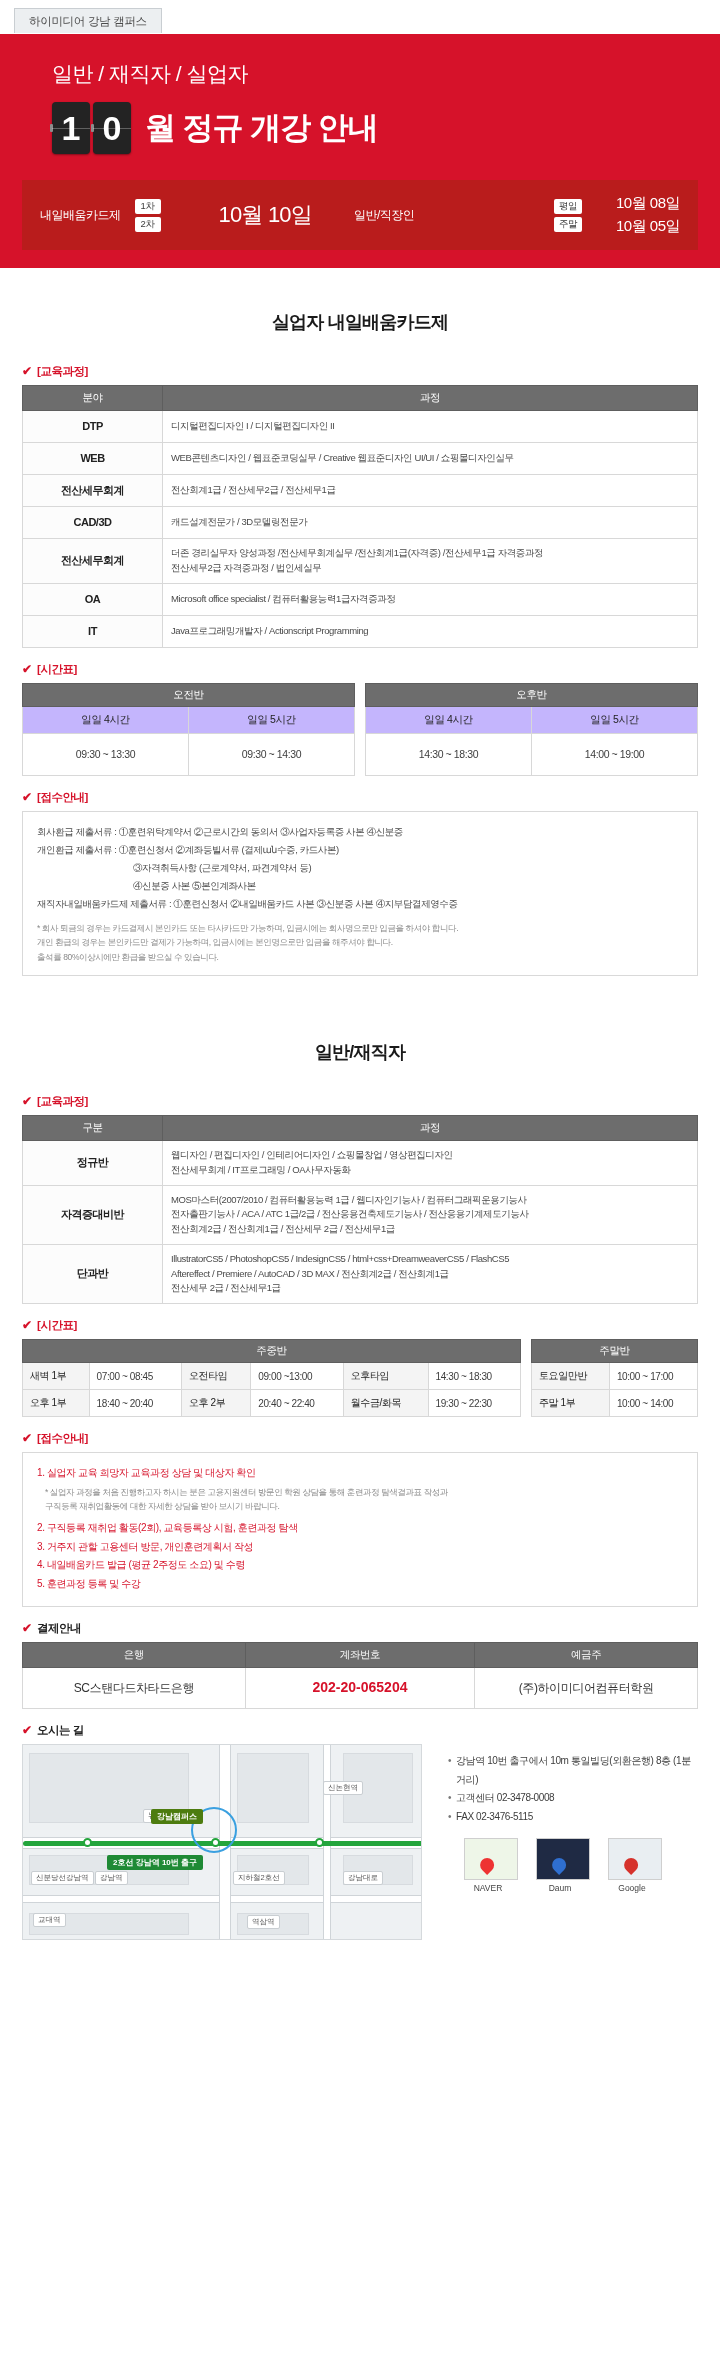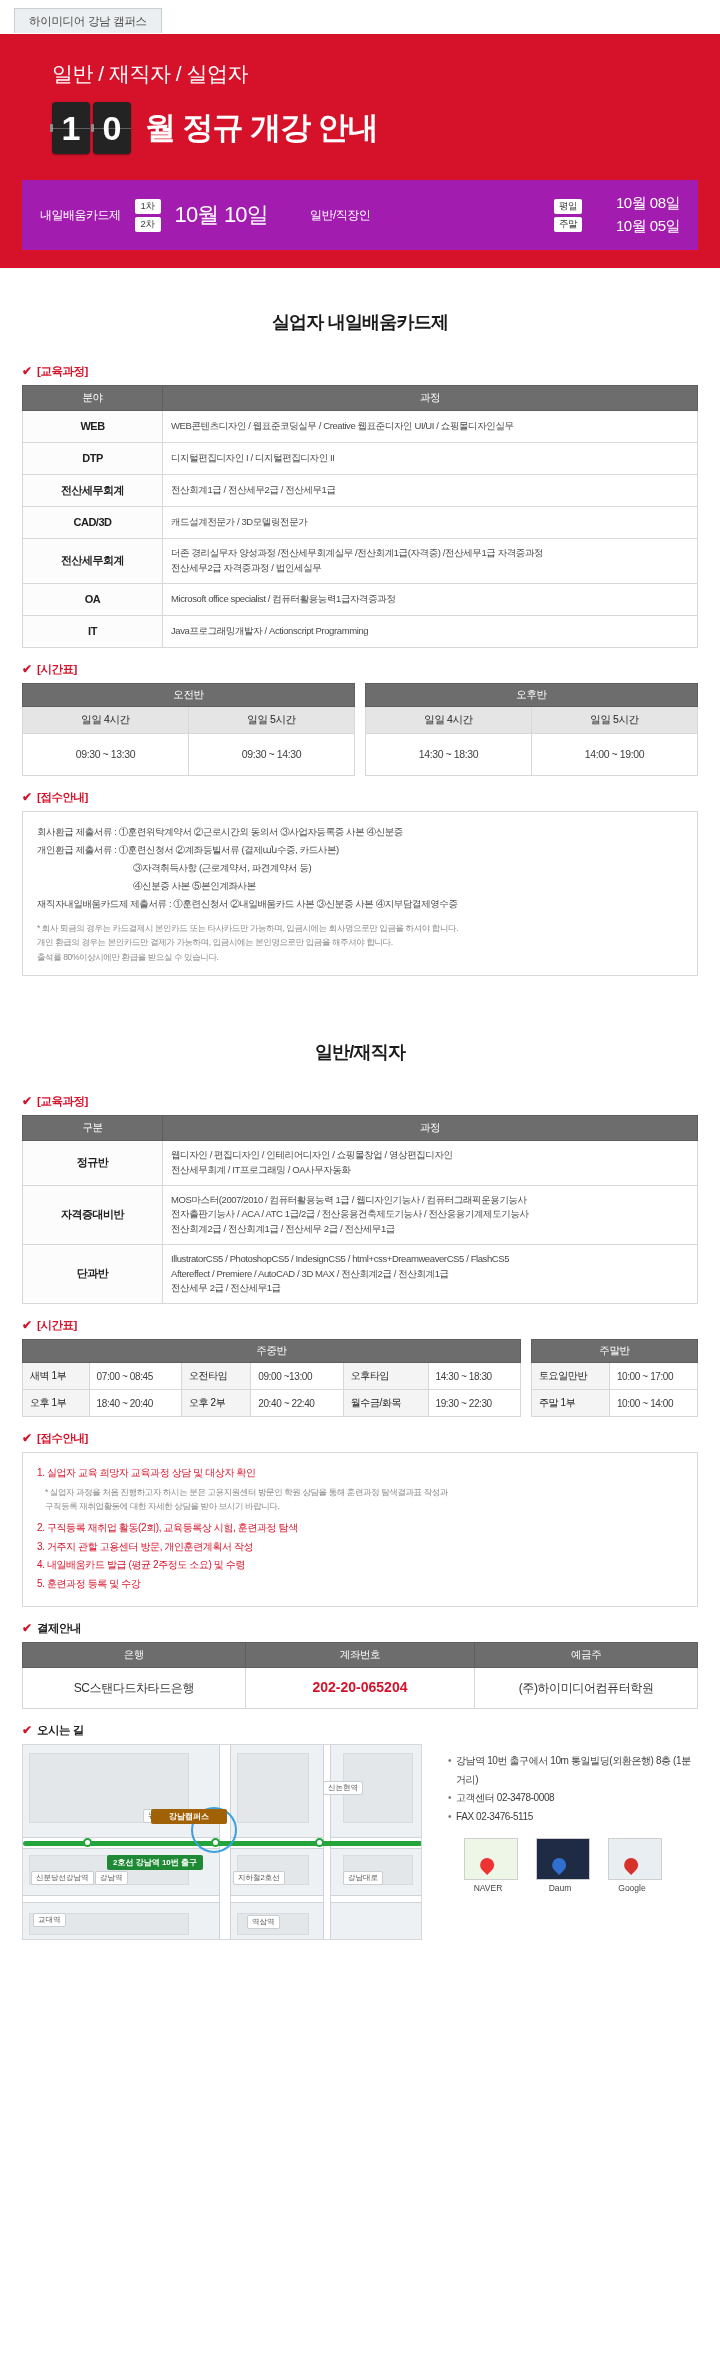--- a/index.html
+++ b/index.html
@@ -90,21 +90,21 @@
   }
   .hero-main {
     color: #ffffff;
     font-size: 31px;
     font-weight: bold;
     letter-spacing: -1px;
   }
 
   
   .band {
-    background: #a21caf;
+    background: #b91c1c;
     margin: 0 22px;
     padding: 14px 18px;
     display: flex;
     align-items: center;
     color: #fff;
     gap: 14px;
     justify-content: flex-end;
   }
   .band-label {
     font-size: 12px;
@@ -120,20 +120,21 @@
     border-radius: 2px;
     text-align: center;
     min-width: 26px;
     letter-spacing: -0.5px;
   }
   .band-date {
     font-size: 22px;
     color: #ffffff;
     letter-spacing: -0.8px;
     white-space: nowrap;
+    margin-left: 44px;
   }
   .band-mid {
     font-size: 12px;
     margin-left: 28px;
     letter-spacing: -0.5px;
     white-space: nowrap;
   }
   .band-right {
     margin-left: auto;
     display: flex;
@@ -200,21 +201,21 @@
   .tt th {
     background: #6d6d6d; color: #fff; font-weight: normal;
     font-size: 10.5px; padding: 4px; border: 1px solid #5e5e5e;
     letter-spacing: -0.4px;
   }
   .tt td {
     border: 1px solid #d8d8d8; text-align: center;
     font-size: 10.5px; padding: 6px 4px; color: #3d3d3d;
     letter-spacing: -0.4px;
   }
-  .tt td.hdr { background: #e5e5e5; color: #222; font-size: 10.5px; }
+  .tt td.hdr { background: #c4b5fd; color: #222; font-size: 10.5px; }
   .tt td.time { height: 42px; }
 
   
   .apply-box {
     border: 1px solid #d9d9d9;
     padding: 11px 14px;
     font-size: 9.5px;
     line-height: 1.9;
     color: #4a4a4a;
     letter-spacing: -0.4px;
@@ -297,22 +298,22 @@
   }
   .mstation {
     position: absolute; width: 9px; height: 9px; border-radius: 50%;
     background: #fff; border: 2px solid #23a53c;
   }
   .tag {
     position: absolute; font-size: 7.5px; padding: 1px 4px; border-radius: 2px;
     background: #ffffff; border: 1px solid #c9ced2; color: #555; white-space: nowrap;
   }
   .tag-blue {
-    position: absolute; font-size: 8px; padding: 2px 18px; border-radius: 2px;
-    background: #a16207; color: #fff; white-space: nowrap; font-weight: bold;
+    position: absolute; font-size: 8px; padding: 2px 6px; border-radius: 2px;
+    background: #4d7c0f; color: #fff; white-space: nowrap; font-weight: bold;
   }
   .tag-green {
     position: absolute; font-size: 8px; padding: 2px 6px; border-radius: 2px;
     background: #1f8a35; color: #fff; white-space: nowrap; font-weight: bold;
   }
   .circle-hl {
     position: absolute; width: 46px; height: 46px; border: 2px solid #3aa0e0;
     border-radius: 50%;
   }
   .map-side { flex: 1; padding: 8px 0 0 16px; }
@@ -396,26 +397,26 @@
     </div>
     <table class="tbl">
       <thead>
         <tr>
           <th style="width:140px">분야</th>
           <th>과정</th>
         </tr>
       </thead>
       <tbody>
         <tr>
+          <td class="cat">DTP</td>
+          <td>디지털편집디자인 I / 디지털편집디자인 II</td>
+        </tr>
+        <tr>
           <td class="cat">WEB</td>
           <td>WEB콘텐츠디자인 / 웹표준코딩실무 / Creative 웹표준디자인 UI/UI / 쇼핑몰디자인실무</td>
-        </tr>
-        <tr>
-          <td class="cat">DTP</td>
-          <td>디지털편집디자인 I / 디지털편집디자인 II</td>
         </tr>
         <tr>
           <td class="cat">전산세무회계</td>
           <td>전산회계1급 / 전산세무2급 / 전산세무1급</td>
         </tr>
         <tr>
           <td class="cat">CAD/3D</td>
           <td>캐드설계전문가 / 3D모델링전문가</td>
         </tr>
         <tr>

